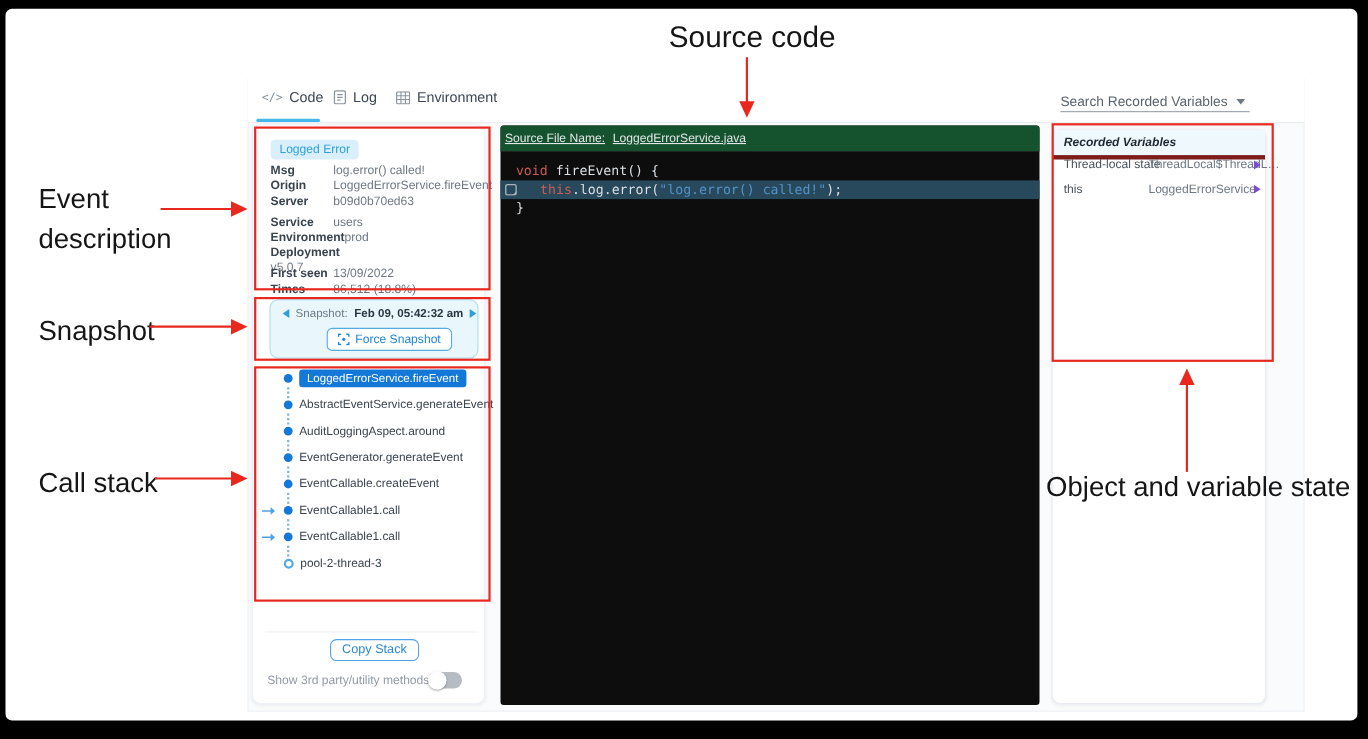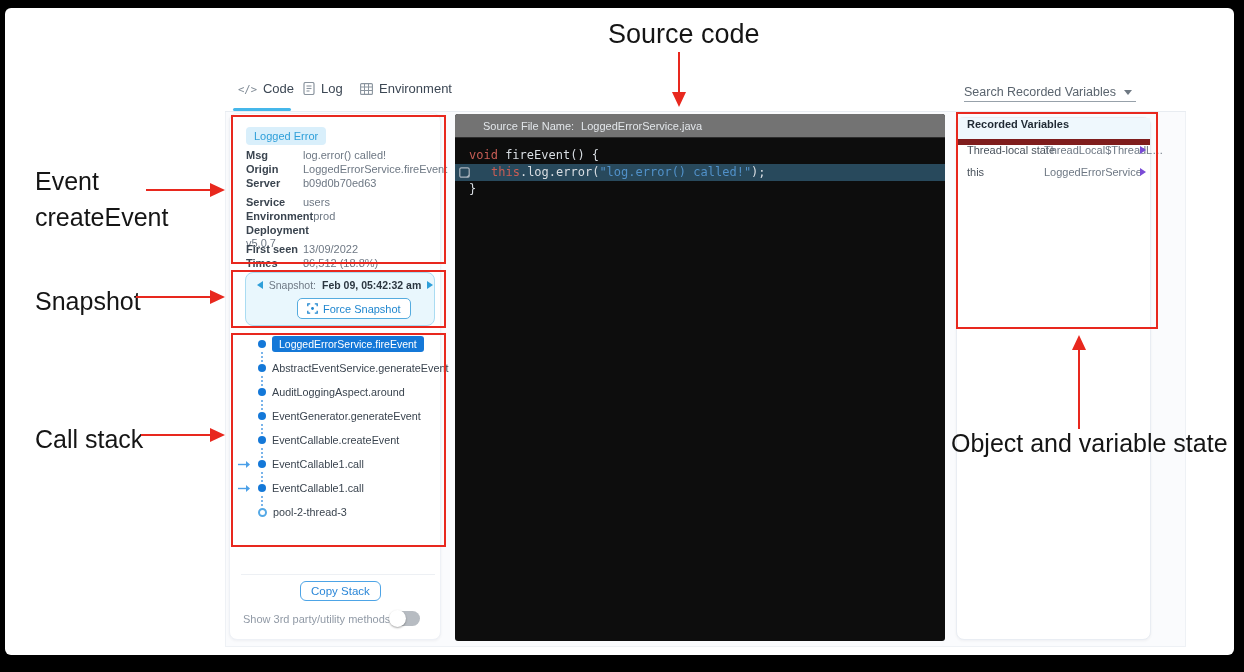--- a/index.html
+++ b/index.html
@@ -43,31 +43,31 @@
   .stack-pill { background:#1478d8; color:#fff; font-size:10.5px; padding:2px 7px; border-radius:3px; white-space:nowrap; }
   .stack-conn { position:absolute; left:261px; width:0; height:10px; border-left:2px dotted #7ab4ea; }
   .divider { position:absolute; left:241px; top:574px; width:194px; height:1px; background:#edf0f4; }
   .copy-btn { position:absolute; left:300px; top:581px; background:#fff; border:1px solid #4da4e6; color:#2b87d8; font-size:11.5px; padding:3px 10px; border-radius:6px; cursor:pointer; }
   .toggle-row-text { position:absolute; left:243px; top:613px; font-size:11px; color:#919aa6; }
   .toggle { position:absolute; left:390px; top:611px; width:30px; height:15px; background:#b7bcc2; border-radius:8px; cursor:pointer; }
   .toggle .knob { position:absolute; left:-1px; top:-1px; width:17px; height:17px; background:#fff; border-radius:50%; box-shadow:0 1px 2px rgba(0,0,0,.35); }
 
   
   .src-panel { position:absolute; left:455px; top:114px; width:490px; height:527px; background:#0d0d0d; border-radius:3px; }
-  .src-header { position:absolute; left:455px; top:114px; width:490px; height:24px; background:#737373; border-bottom:1px solid #2c2c2c; display:flex; align-items:center; gap:7px; padding-left:28px; font-size:11px; color:#e2e6ea; border-radius:3px 3px 0 0; }
+  .src-header { position:absolute; left:455px; top:114px; width:490px; height:24px; background:#14532d; border-bottom:1px solid #2c2c2c; display:flex; align-items:center; gap:7px; padding-left:4px; font-size:11px; color:#e2e6ea; border-radius:3px 3px 0 0;text-decoration:underline; }
   .code-line { position:absolute; left:455px; width:490px; height:17px; font-family:"DejaVu Sans Mono", monospace; font-size:12px; line-height:17px; color:#d9dee3; display:flex; align-items:center; }
   .code-line span { white-space:pre; }
   .code-line.hl { background:#28495c; }
   .tok-kw { color:#c75d55; }
   .tok-str { color:#5191c9; }
   .gutter-ico { position:absolute; left:459px; width:12px; display:flex; align-items:center; cursor:pointer; }
 
   
   .right-card { position:absolute; left:956px; top:117px; width:195px; height:523px; background:#fff; border:1px solid #e9edf3; border-radius:8px; overflow:hidden; box-shadow:0 1px 3px rgba(16,24,40,.05); }
-  .vars-header { position:absolute; left:957px; top:118px; width:193px; height:27px; background:#eff8fd; border-bottom:6px solid #7f1d1d; display:flex; align-items:flex-start; padding-left:10px; font-size:11px; font-weight:bold; color:#1f2933; }
+  .vars-header { position:absolute; left:957px; top:118px; width:193px; height:27px; background:#eff8fd; border-bottom:4px solid #7f1d1d; display:flex; align-items:center; padding-left:10px; font-size:11px; font-weight:bold; color:#1f2933;font-style:italic; }
   .var-row { position:absolute; left:957px; width:193px; height:20px; display:flex; align-items:center; font-size:11px; cursor:pointer; }
   .var-name { position:absolute; left:10px; color:#49525c; white-space:nowrap; }
   .var-val { position:absolute; left:87px; color:#6e7884; white-space:nowrap; }
   .var-expand { position:absolute; left:183px; width:0; height:0; border-top:4.5px solid transparent; border-bottom:4.5px solid transparent; border-left:6px solid #7a4bd6; }
 
   
   .ann { position:absolute; color:#151515; font-size:25px; line-height:36px; white-space:nowrap; }
   .redbox { position:absolute; border:2px solid #e8281e; pointer-events:none; }
   #arrows { position:absolute; left:0; top:0; width:1244px; height:672px; pointer-events:none; }
 </style>
@@ -279,21 +279,21 @@
     <span class="var-val">LoggedErrorService</span>
     <span class="var-expand"></span>
   </div>
 
   <div class="redbox" style="left:231px; top:115px; width:215px; height:149px;"></div>
   <div class="redbox" style="left:231px; top:270px; width:215px; height:58px;"></div>
   <div class="redbox" style="left:231px; top:333px; width:215px; height:214px;"></div>
   <div class="redbox" style="left:956px; top:112px; width:202px; height:217px;"></div>
 
   <div class="ann" style="left:608px; top:16px; font-size:27px;">Source code</div>
-  <div class="ann" style="left:35px; top:163px; white-space:normal; width:160px;">Event createEvent</div>
+  <div class="ann" style="left:35px; top:163px; white-space:normal; width:160px;">Event description</div>
   <div class="ann" style="left:35px; top:283px;">Snapshot</div>
   <div class="ann" style="left:35px; top:421px;">Call stack</div>
   <div class="ann" style="left:951px; top:425px;">Object and variable state</div>
 
   <svg id="arrows">
     <defs>
       <marker id="ah" markerWidth="9" markerHeight="8" refX="6" refY="3.5" orient="auto">
         <path d="M0,0 L7.5,3.5 L0,7 Z" fill="#e8281e"></path>
       </marker>
     </defs>

